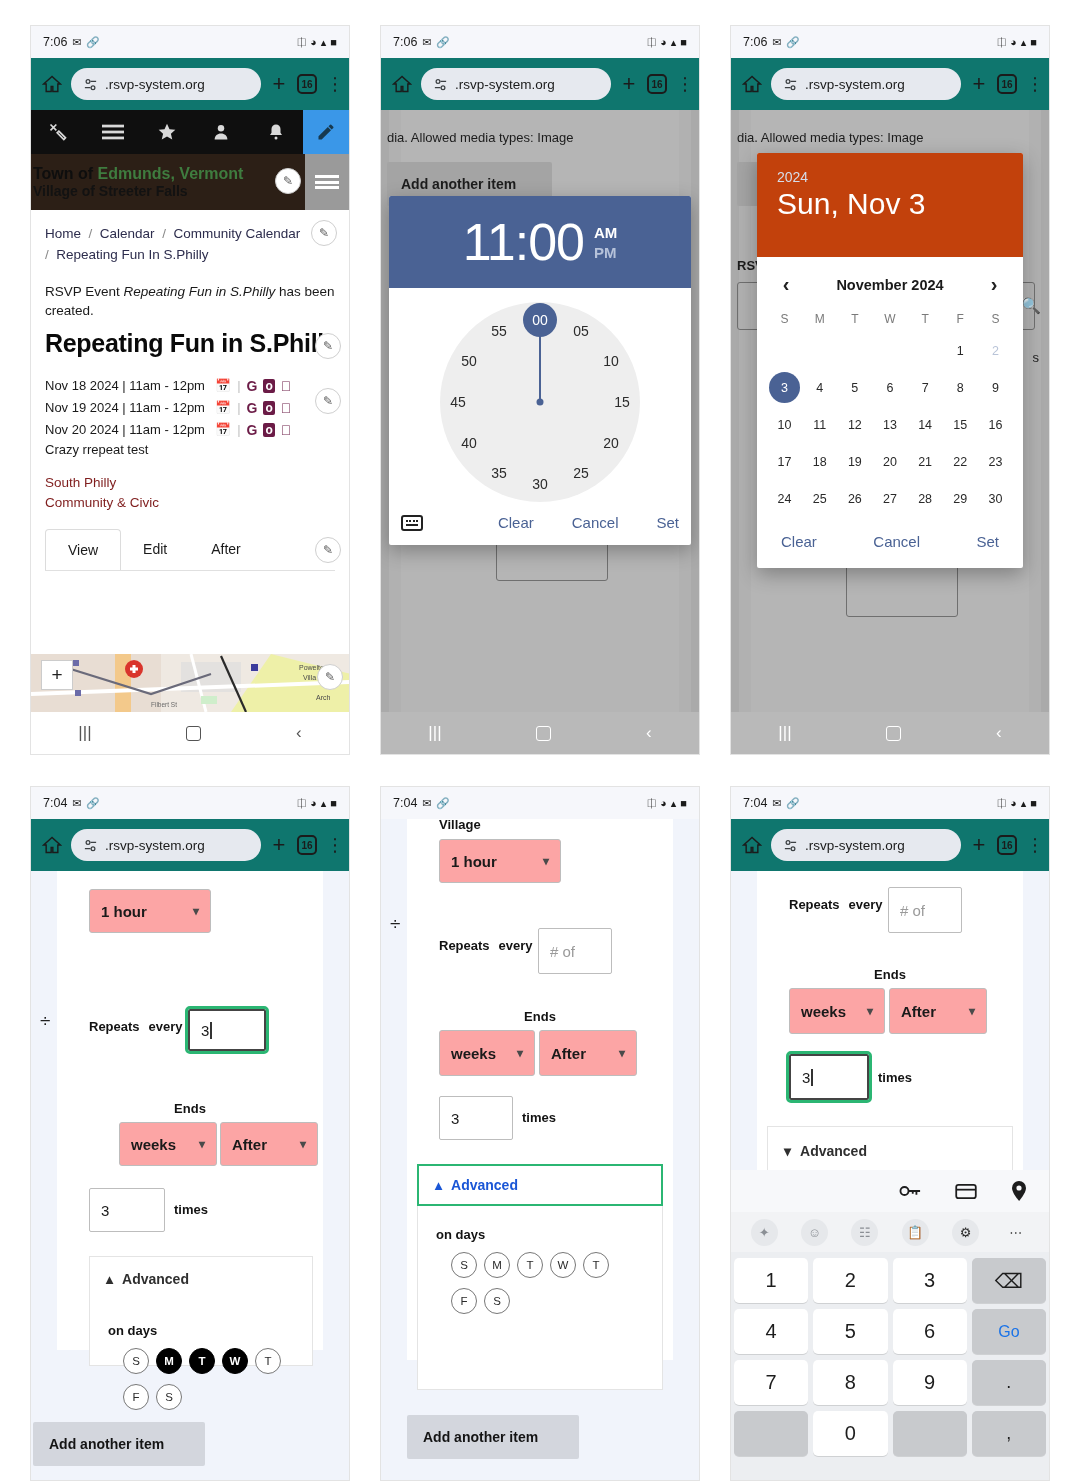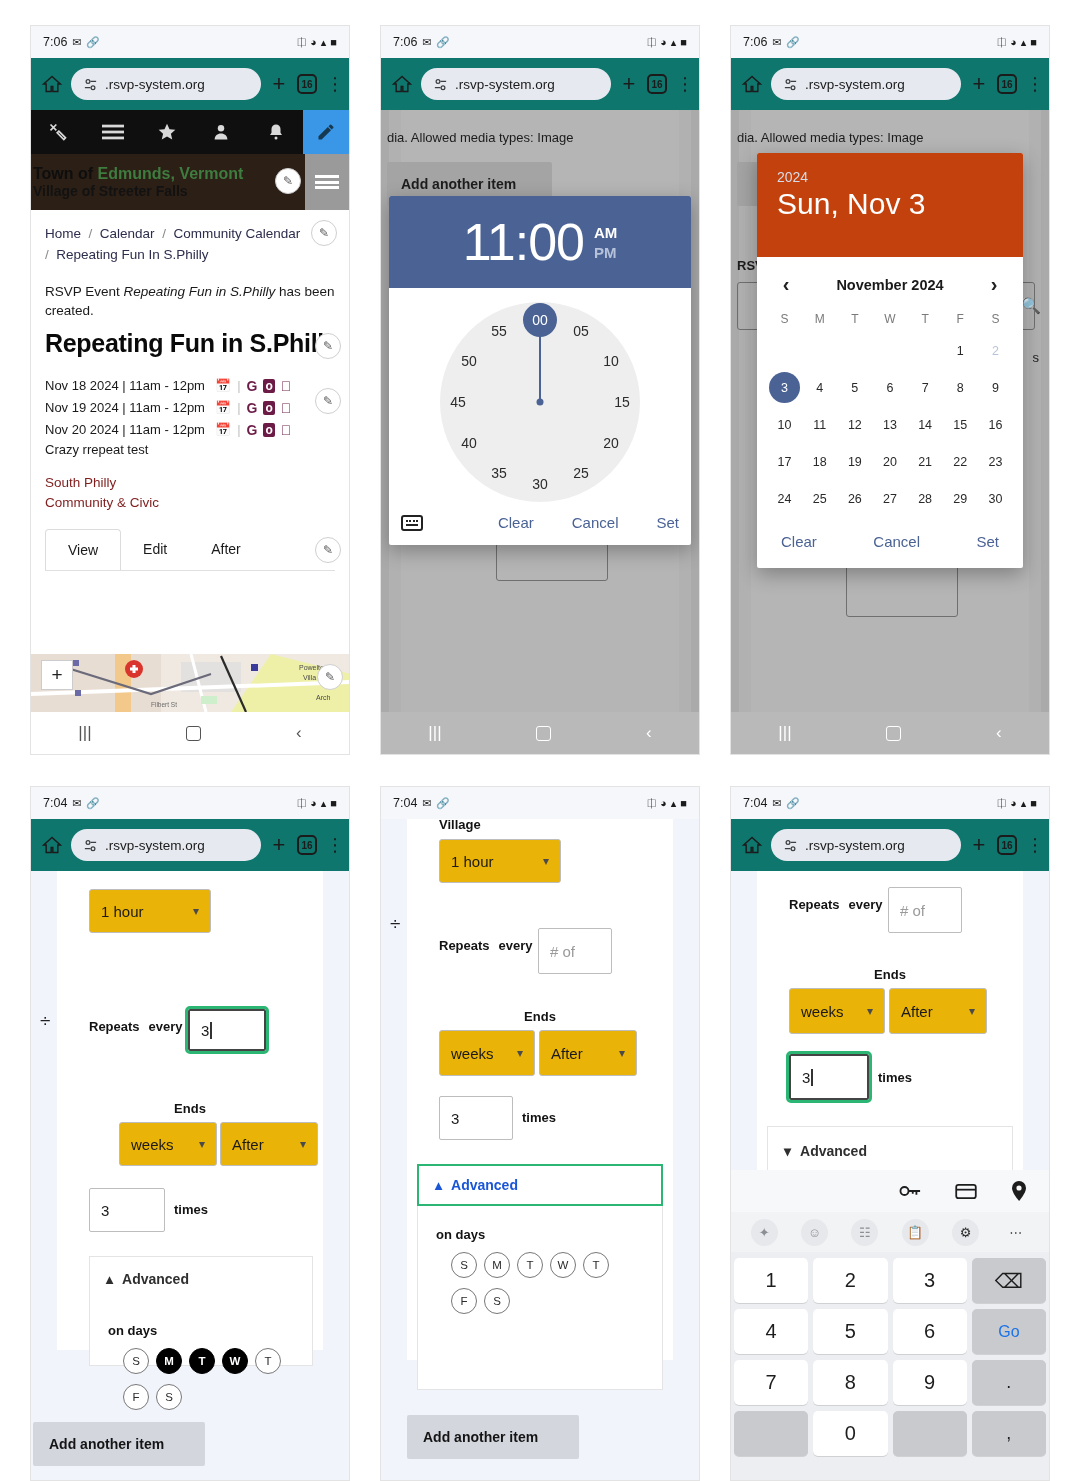--- a/index.html
+++ b/index.html
@@ -213,23 +213,23 @@
   .dp-act { color: #4a6294; font-size: 15px; }
 
   
   .form-page { position: absolute; left:0; right:0; top:0; bottom:0; background:#f1f4fb; overflow:hidden;}
   .form-card { position: absolute; left: 26px; right: 26px; top: 0; bottom: 0; background: #ffffff; }
   .drag-handle {
     position: absolute; left: 9px; font-size: 19px; color: #1f1f1f; line-height: 1;
   }
   .flabel { font-size: 13px; font-weight: 700; color: #131313; }
   .fselect {
-    border: 1px solid #bdbdbd; border-radius: 3px; background: #eab308;
+    border: 1px solid #bdbdbd; border-radius: 3px; background: #fca5a5;
     display: flex; align-items: center; justify-content: space-between;
-    padding: 0 11px; font-size: 15px; color: #1a1a1a;
+    padding: 0 11px; font-size: 15px; color: #1a1a1a; font-weight: bold;
   }
   .fselect .chev { color: #4a4a4a; font-size: 12px; margin-left: 8px;}
   .finput {
     border: 1px solid #bdbdbd; border-radius: 2px; background: #fff;
     display: flex; align-items: center; padding: 0 11px; font-size: 15px; color: #1a1a1a;
   }
   .finput.ph { color: #9a9a9a; }
   .finput.focused {
     border: 2px solid #444; outline: 3px solid #2bb673; border-radius: 2px;
   }

